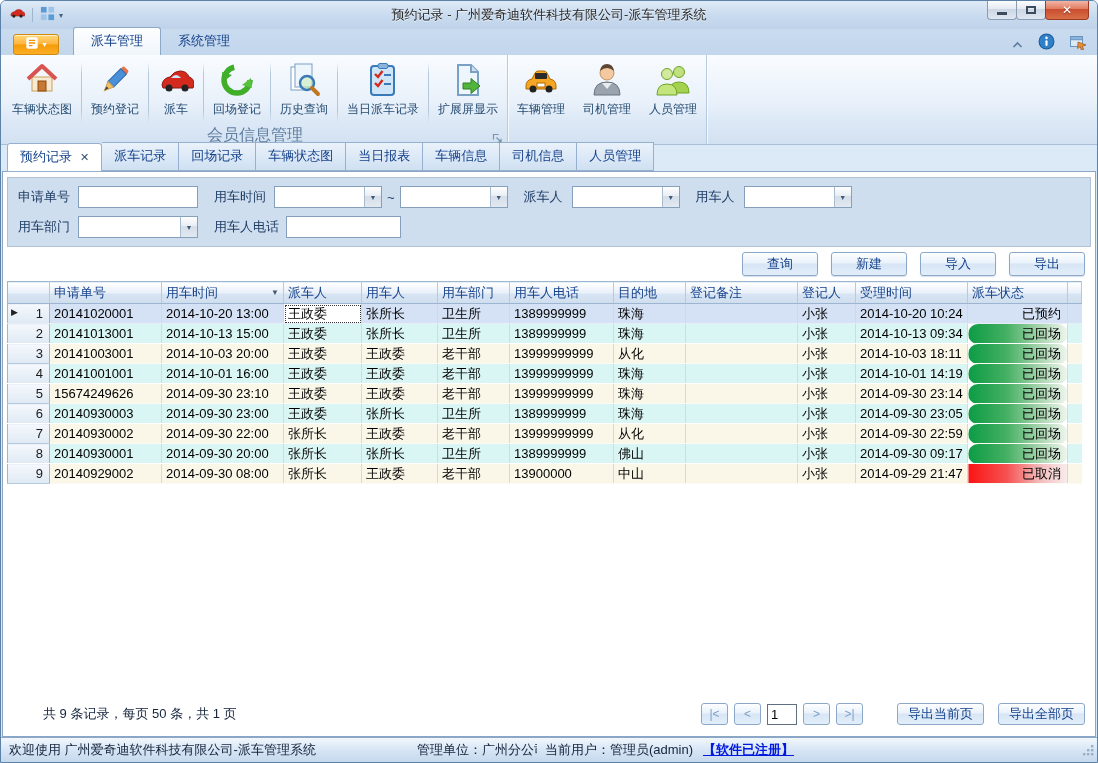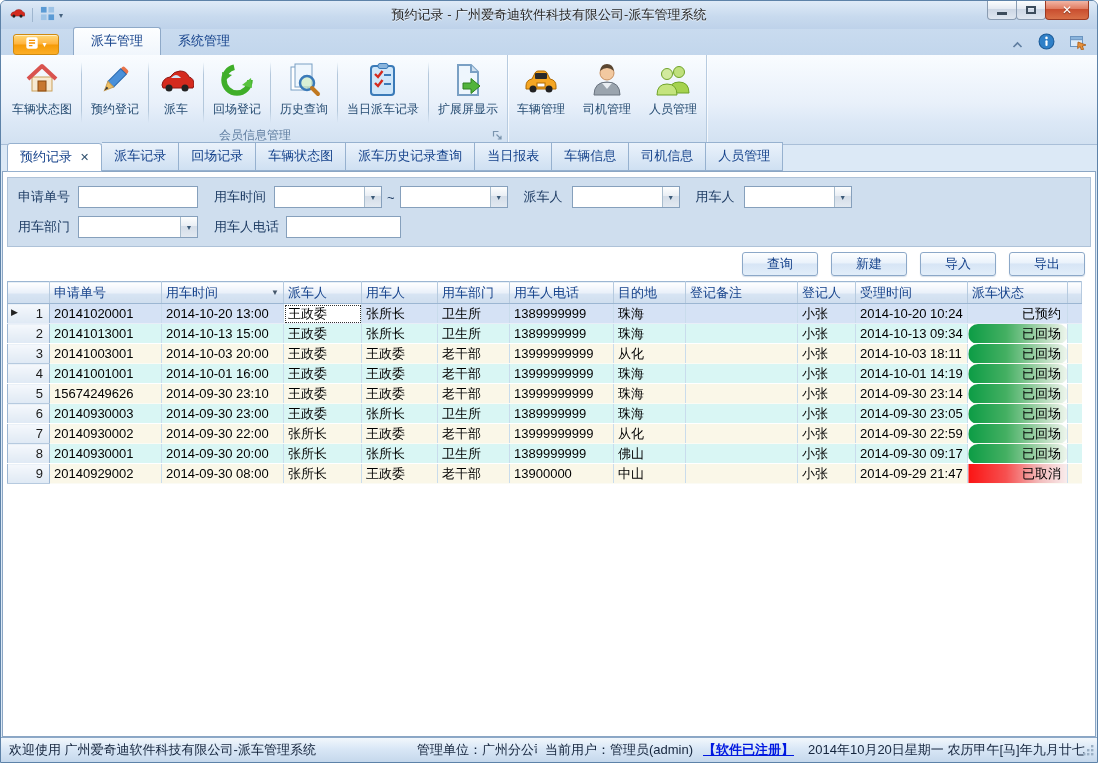--- a/index.html
+++ b/index.html
@@ -29,21 +29,21 @@
 
   
   .ribbon-body { height:90px; flex:0 0 90px; background:linear-gradient(#f9fcff,#e8f0fa 55%,#dce8f6 75%,#d2e1f1); border-bottom:1px solid #a9bfd8; display:flex; padding:0 2px; }
   .rgroup { display:flex; flex-direction:column; border-right:1px solid #b7cbe0; box-shadow:1px 0 0 rgba(255,255,255,.7); }
   .rbuttons { flex:1; display:flex; align-items:stretch; padding-top:3px; }
   .rbtn { display:flex; flex-direction:column; align-items:center; padding:4px 9px 1px; cursor:default; }
   .rbtn .icon { width:36px; height:36px; }
   .rbtn .icon svg { width:36px; height:36px; }
   .rbtn .lbl { font-size:12px; color:#264c72; margin-top:3px; white-space:nowrap; }
   .rsep { width:1px; margin:4px 0; background:linear-gradient(rgba(180,200,220,0),#b4c8dc 20%,#b4c8dc 80%,rgba(180,200,220,0)); }
-  .rgroup-footer { height:17px; position:relative; display:flex; align-items:center; justify-content:center; font-size:12px; color:#5f7da0; }
+  .rgroup-footer { height:17px; position:relative; display:flex; align-items:center; justify-content:center; font-size:16px; color:#5f7da0; }
   .launcher { position:absolute; right:4px; bottom:3px; width:11px; height:11px; }
 
   
   .doctabs { height:26px; flex:0 0 26px; padding:2px 4px 0 6px; display:flex; align-items:flex-end; gap:0; background:#dce9f6; }
   .dtab { font-size:13px; color:#15428b; padding:4px 12px 5px; background:linear-gradient(#eaf2fb,#cfe0f2); border:1px solid #96b1cf; border-left-width:0; white-space:nowrap; }
   .dtab:first-child { border-left-width:1px; }
   .dtab.active { background:#fff; border-left-width:1px; border-radius:3px 3px 0 0; position:relative; z-index:3; margin-bottom:-1px; }
   .dtab .closex { color:#30506e; font-size:11px; font-weight:bold; margin-left:8px; }
 
   
@@ -281,21 +281,20 @@
           </div>
         </div>
       </div>
     </div>
 
   <div class="doctabs" id="doctabs">
       <div class="dtab active"><span>预约记录</span><span class="closex">✕</span></div>
       <div class="dtab"><span>派车记录</span></div>
       <div class="dtab"><span>回场记录</span></div>
       <div class="dtab"><span>车辆状态图</span></div>
-      <div class="dtab"><span>派车历史记录查询</span></div>
       <div class="dtab"><span>当日报表</span></div>
       <div class="dtab"><span>车辆信息</span></div>
       <div class="dtab"><span>司机信息</span></div>
       <div class="dtab"><span>人员管理</span></div>
     </div>
 
   <div class="content">
 
     <div class="filter-box">
       <div class="frow">
@@ -507,28 +506,40 @@
               <td></td>
               <td>小张</td>
               <td>2014-09-29 21:47</td>
               <td class="status cancelled">已取消</td>
               <td class="fillcell"></td>
             </tr>
           </tbody>
       </table>
     </div>
 
+    <div class="grid-footer">
+      <span class="summary">共 9 条记录，每页 50 条，共 1 页</span>
+      <div class="pager">
+        <button class="pbtn">|&lt;</button>
+        <button class="pbtn">&lt;</button>
+        <input class="pinput" value="1" style="">
+        <button class="pbtn">&gt;</button>
+        <button class="pbtn">&gt;|</button>
+        <span class="gap"></span>
+        <button class="ebtn">导出当前页</button>
+        <button class="ebtn">导出全部页</button>
+      </div>
+    </div>
   </div>
 
   <div class="statusbar">
     <span class="sb-sec sb-welcome">欢迎使用 广州爱奇迪软件科技有限公司-派车管理系统</span>
     <span class="sb-sec sb-unit">管理单位：广州分公司</span>
     <span class="sb-sec sb-user">当前用户：管理员(admin)</span>
     <span class="sb-sec sb-license"><a href="#">【软件已注册】</a></span>
-    <span class="sb-sec sb-date">2014年10月20日星期一 农历甲午[马]年九月廿七</span>
     <span class="grip" id="grip"><svg width="12" height="12" viewBox="0 0 12 12">
           <g fill="#9aafc4">
             <rect x="8" y="0" width="2.4" height="2.4"></rect>
             <rect x="8" y="4" width="2.4" height="2.4"></rect>
             <rect x="4" y="4" width="2.4" height="2.4"></rect>
             <rect x="8" y="8" width="2.4" height="2.4"></rect>
             <rect x="4" y="8" width="2.4" height="2.4"></rect>
             <rect x="0" y="8" width="2.4" height="2.4"></rect>
           </g>
         </svg></span>

